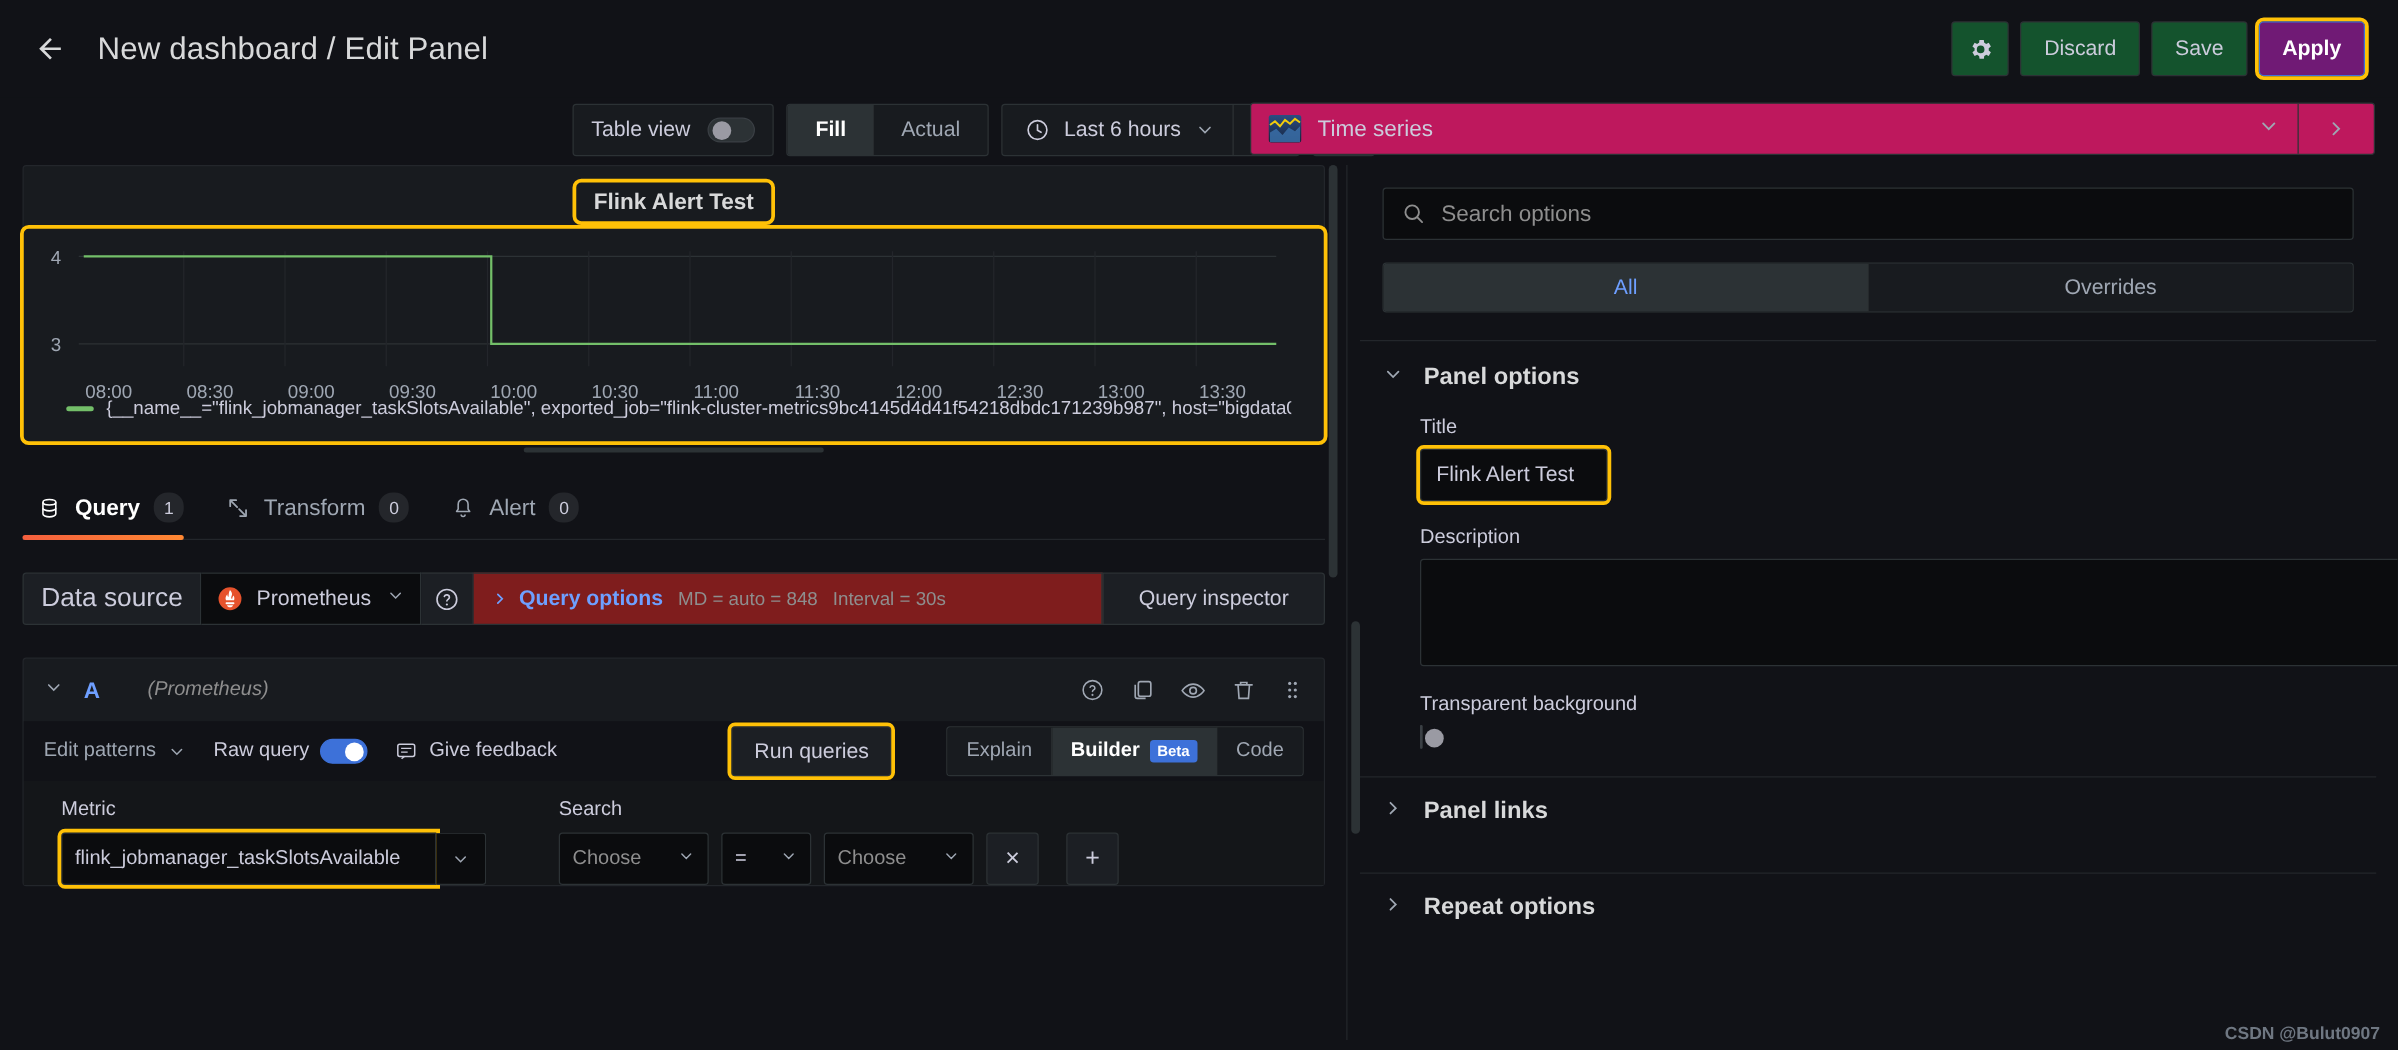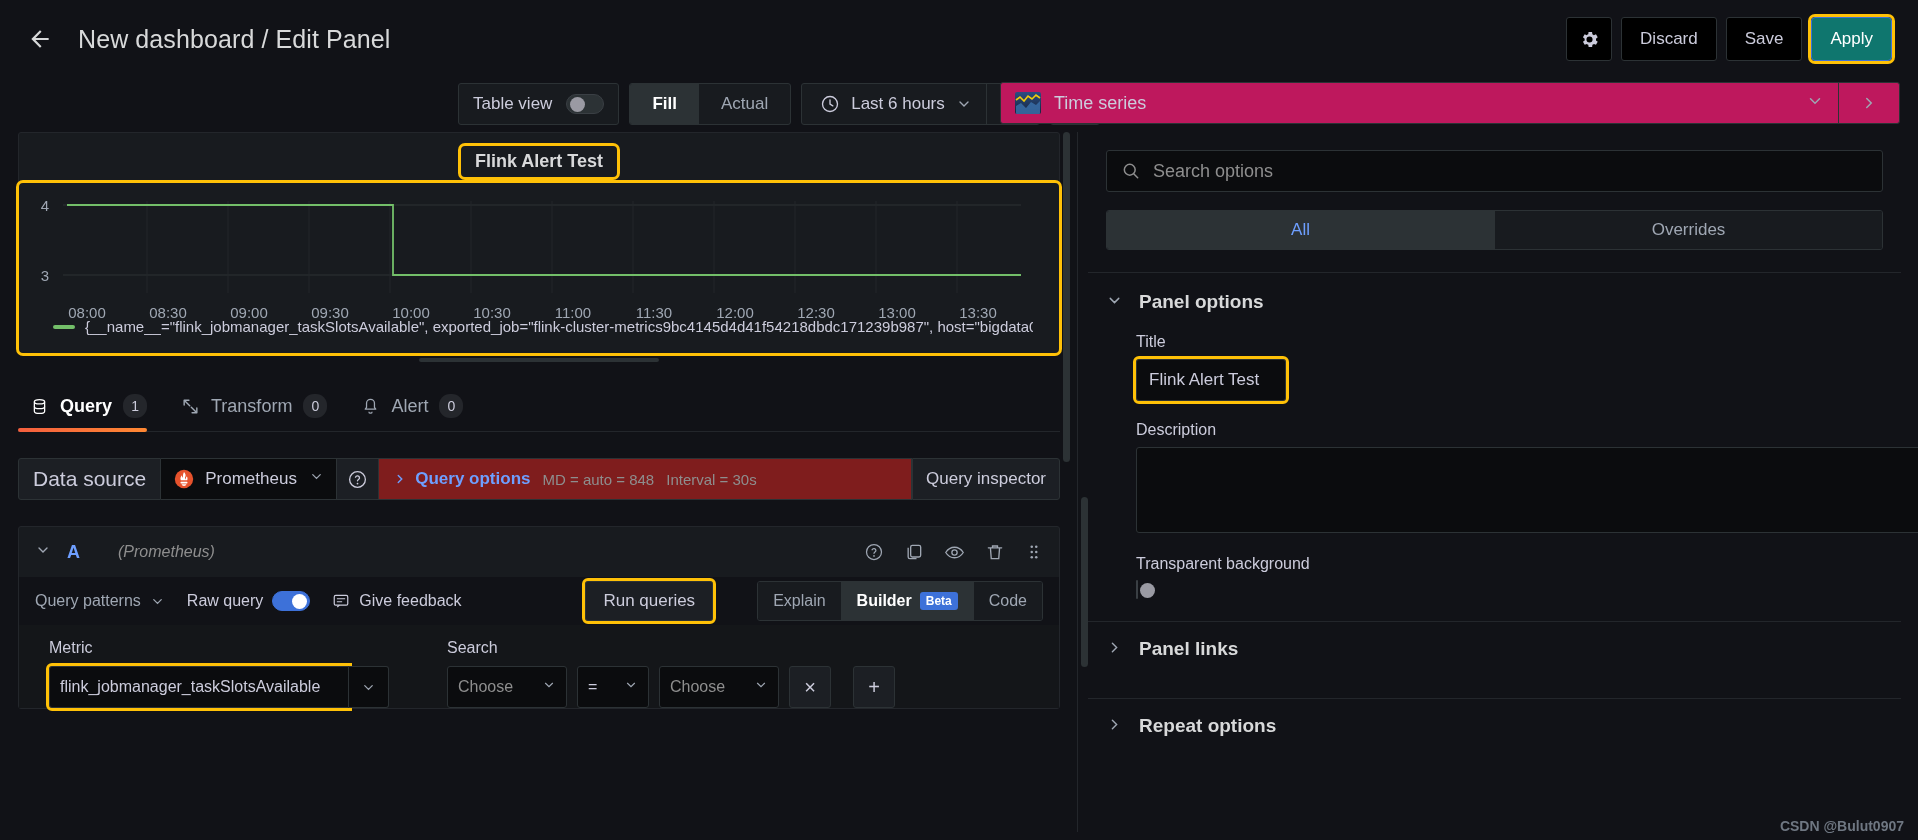--- a/index.html
+++ b/index.html
@@ -22,27 +22,27 @@
     color: #d8d9da; border-radius: 3px; cursor: pointer;
   }
   .back-btn svg { display: block; }
   .page-title {
     font-size: 25px; color: #d8d9da; margin-left: 16px; font-weight: 400;
     letter-spacing: .1px;
   }
   .topbar-right { margin-left: auto; display: flex; align-items: center; gap: 9px; padding-right: 8px;}
   .tb-btn {
     height: 44px; min-width: 44px; padding: 0 18px;
-    background: #000000; border: 1px solid #2c3235; border-radius: 3px;
+    background: #14532d; border: 1px solid #2c3235; border-radius: 3px;
     color: #ccccdc; font-size: 17px; display: flex; align-items: center; justify-content: center;
     cursor: pointer;
   }
   .tb-btn.icon-only { padding: 0; width: 46px; }
   .tb-btn.primary {
-    background: #0f766e; border-color: #3d71d9; color: #fff; font-weight: 400;
+    background: #701a75; border-color: #3d71d9; color: #fff; font-weight: 700;
   }
   .hl { outline: 3px solid #ffc107; outline-offset: 0px; border-radius: 4px; }
 
   
   .subtoolbar {
     height: 52px; display: flex; align-items: center; gap: 10px;
     padding: 0 18px; justify-content: flex-start;
   }
   .spacer-left { width: 430px; }
   .pill {
@@ -158,21 +158,21 @@
     border-left: none; display: flex; align-items: center; justify-content: center;
     color: #9fa7b3; cursor: pointer;
   }
   .qopt-bar {
     flex: 1; height: 42px; background: #7f1d1d; border: 1px solid #2c3235;
     border-left: none; display: flex; align-items: center; gap: 12px; padding: 0 14px;
   }
   .qopt-toggle { color: #6e9fff; font-size: 17px; font-weight: 600; cursor: pointer; display:flex; align-items:center; gap:8px;}
   .qopt-meta { color: #8e8e8e; font-size: 15px; }
   .qinspect {
-    height: 42px; padding: 0 13px; background: #1c1f24; border: 1px solid #2c3235;
+    height: 42px; padding: 0 28px; background: #1c1f24; border: 1px solid #2c3235;
     border-radius: 0 3px 3px 0; display: flex; align-items: center; font-size: 17px;
     color: #ccccdc; cursor: pointer; margin-left: 0;
   }
 
   .query-card {
     margin-top: 26px; background: #181b1f; border: 1px solid #23262b; border-radius: 3px;
   }
   .qc-head { height: 50px; display: flex; align-items: center; padding: 0 16px; gap: 16px; }
   .qc-chev { color: #9fa7b3; cursor: pointer; }
   .qc-ref { color: #6e9fff; font-size: 18px; font-weight: 600; cursor: pointer;}
@@ -539,21 +539,21 @@
                   <circle cx="9" cy="19" r="1.7"></circle>
                   <circle cx="15" cy="19" r="1.7"></circle>
                 </g>
               </svg>
           </span>
         </span>
       </div>
 
       <div class="qc-toolbar">
         <span class="qc-item muted">
-          <span>Query patterns</span>
+          <span>Edit patterns</span>
           <svg width="15" height="15" viewBox="0 0 24 24">
               <path d="M6 9l6 6 6-6" fill="none" stroke="#9fa7b3" stroke-width="2" stroke-linecap="round"></path>
             </svg>
         </span>
         <span class="qc-item">
           <span>Raw query</span>
           <span class="toggle on">
               <span class="knob"></span>
             </span>
         </span>

